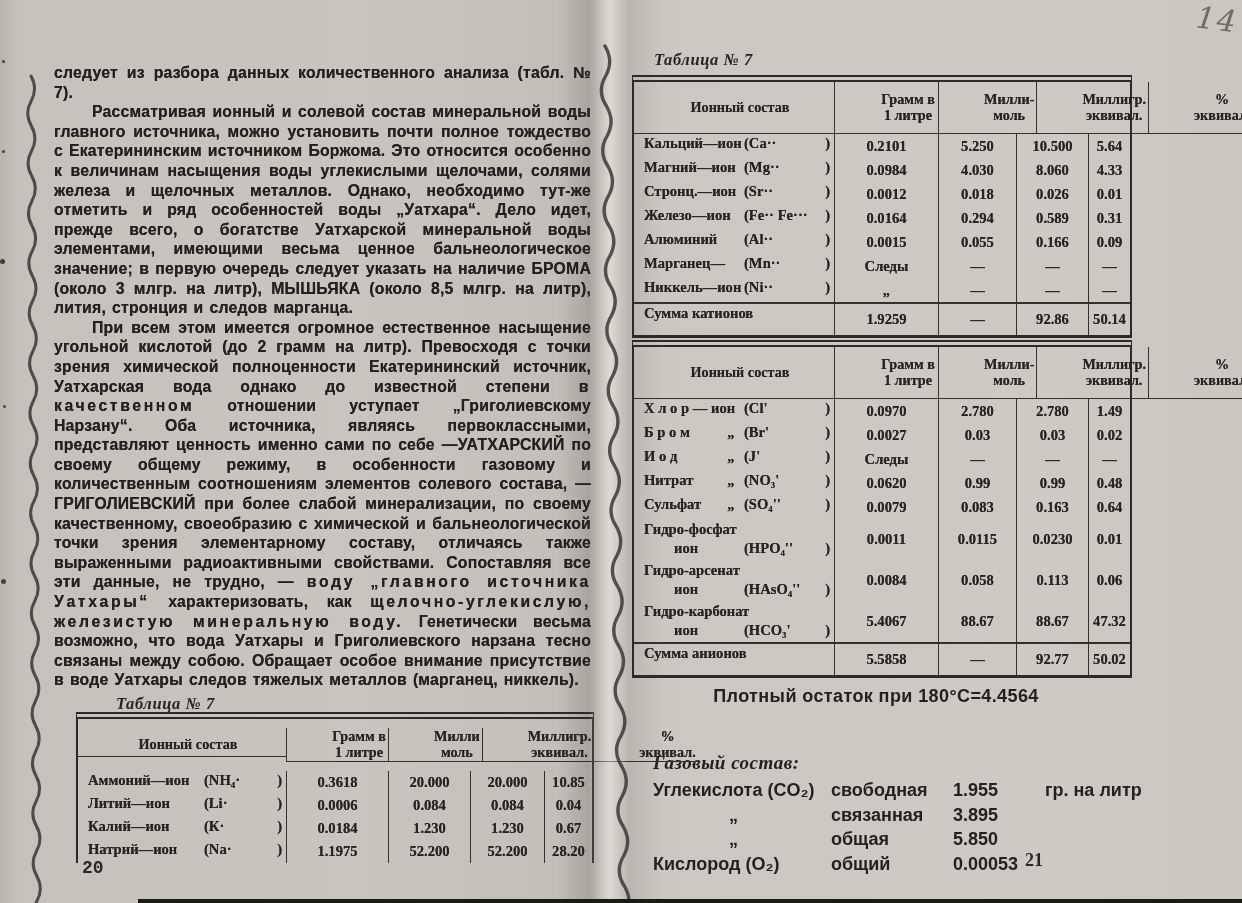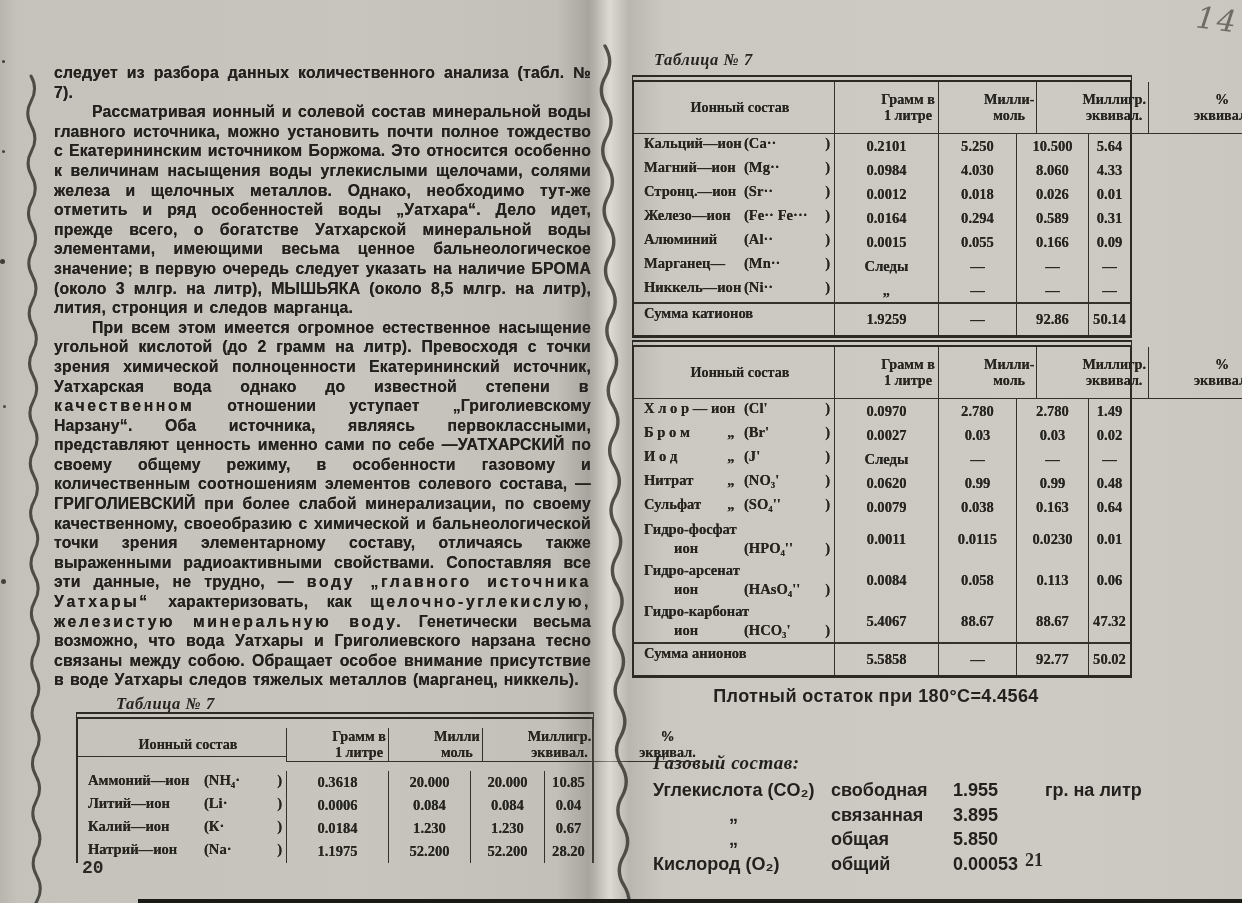--- a/index.html
+++ b/index.html
@@ -403,21 +403,21 @@
             <div class="nrow">
               <span class="lbl">Сульфат</span>
               <span class="mid">„</span>
               <span class="formula">
                 <span>(SO₄''</span>
                 <span>)</span>
               </span>
             </div>
           </div>
           <div class="tc v c1">0.0079</div>
-          <div class="tc v c2">0.038</div>
+          <div class="tc v c2">0.083</div>
           <div class="tc v c3">0.163</div>
           <div class="tc v c4">0.64</div>
         </div>
         <div class="trow row2l">
           <div class="tc c0 name">
             <div class="nl1">Гидро-фосфат</div>
             <div class="nl2">
               <span class="ind">ион</span>
               <span class="formula">
                 <span>(HPO₄''</span>

